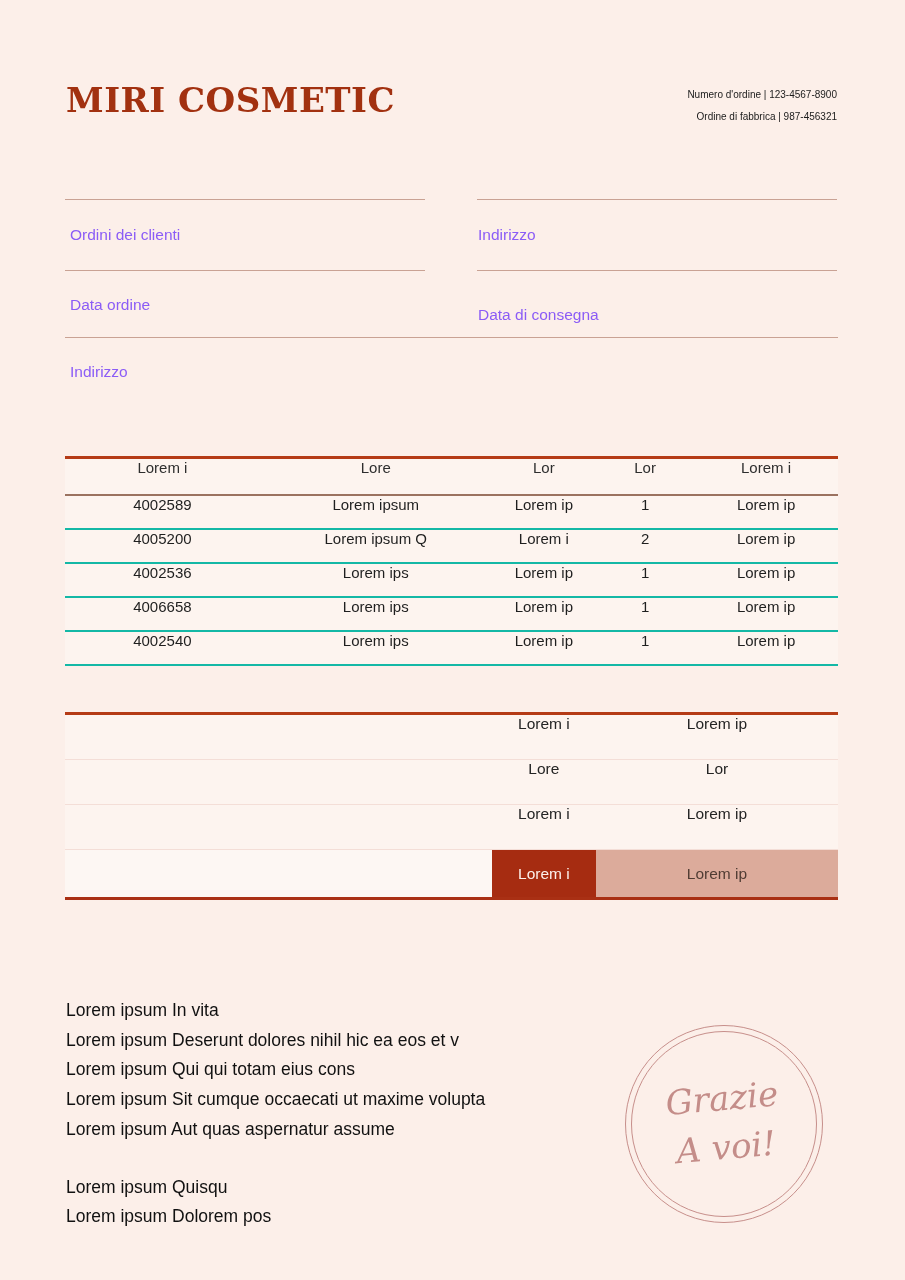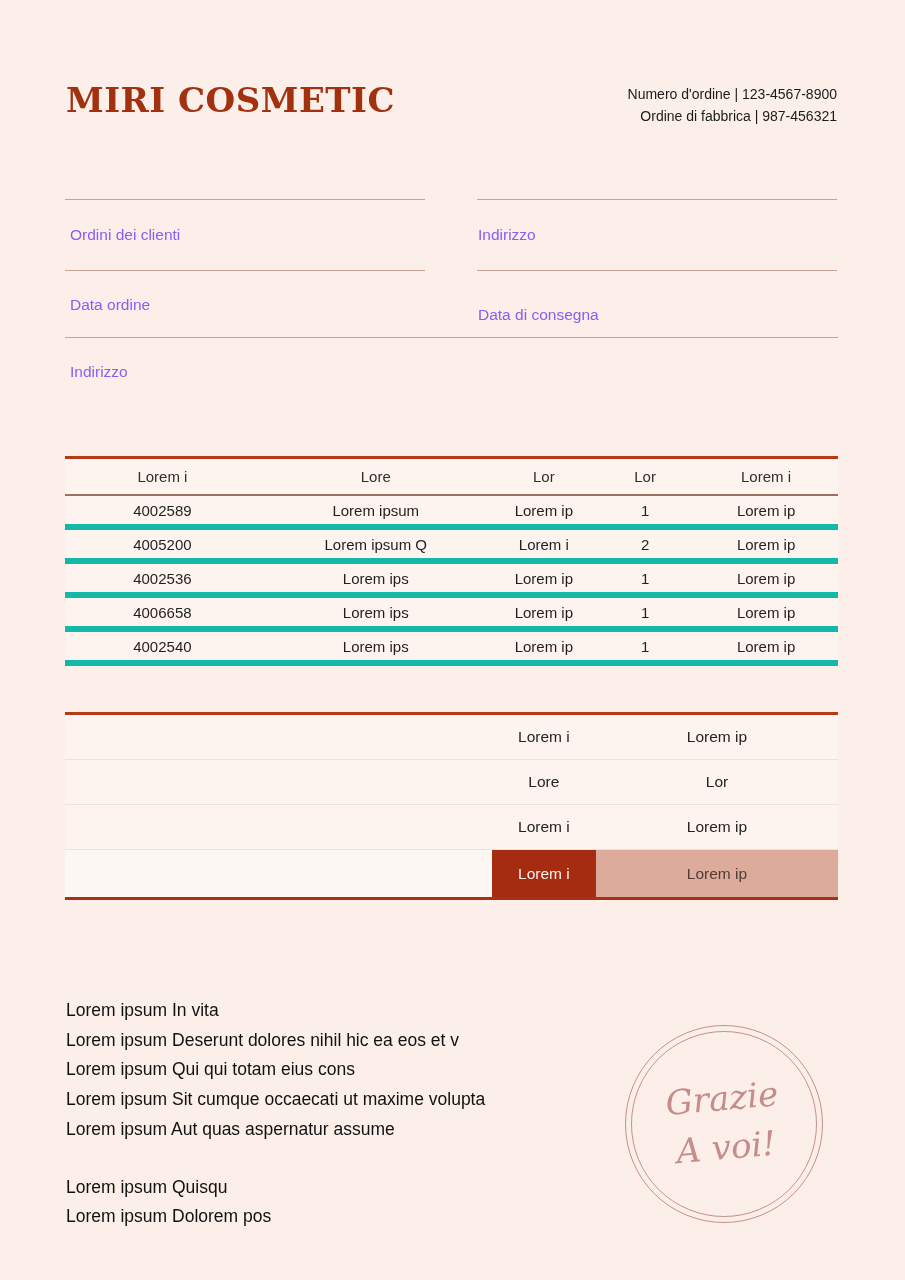--- a/index.html
+++ b/index.html
@@ -19,39 +19,39 @@
     font-family:"DejaVu Serif", serif;
     font-weight:700;
     font-size:34px;
     letter-spacing:0.5px;
     color:#a23110;
     white-space:nowrap;
   }
   .order-meta {
     right:68px; top:84px;
     text-align:right;
-    font-size:14px;
+    font-size:10px;
     line-height:21.5px;
     color:#1b1b1b;
   }
 
   
   .field-line { height:1px; background:#c9a294; }
   .field-label { font-size:15.5px; color:#8b5cf6; white-space:nowrap; }
 
   
   .items-table {
     left:65px; top:456px; width:773px;
     border-top:3px solid #b53b16;
     background:#fdf4ef;
   }
-  .t-row { display:flex; align-items:center; }
+  .t-row { display:flex; }
   .t-head { height:37px; border-bottom:2px solid #9b7260; }
   .t-head .t-cell { font-size:15px; color:#2e2e2e; }
-  .t-body-row { height:34px; border-bottom:6px solid #14b8a6; }
+  .t-body-row { height:34px; border-bottom:2px solid #14b8a6; }
   .t-cell { text-align:center; font-size:15px; color:#1f1f1f; }
   .c0 { width:25.2%; } .c1 { width:30%; } .c2 { width:13.5%; }
   .c3 { width:12.7%; } .c4 { width:18.6%; }
 
   
   .totals {
     left:65px; top:712px; width:773px;
     border-top:3px solid #b53b16;
     border-bottom:3px solid #a93014;
     background:#fdf4ef;

